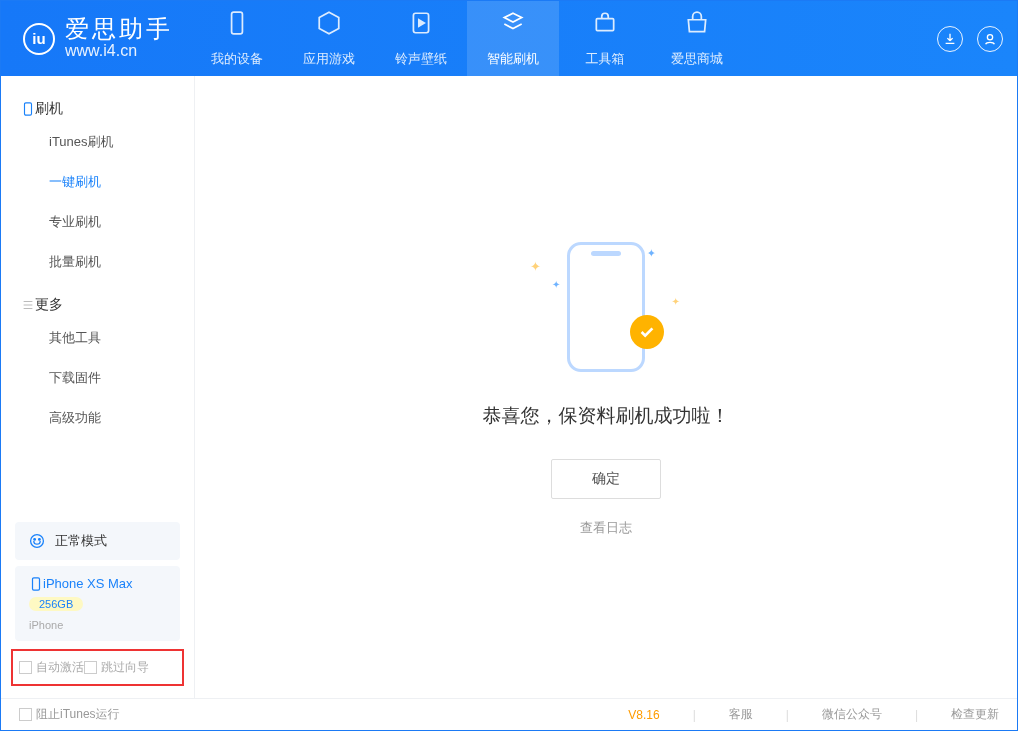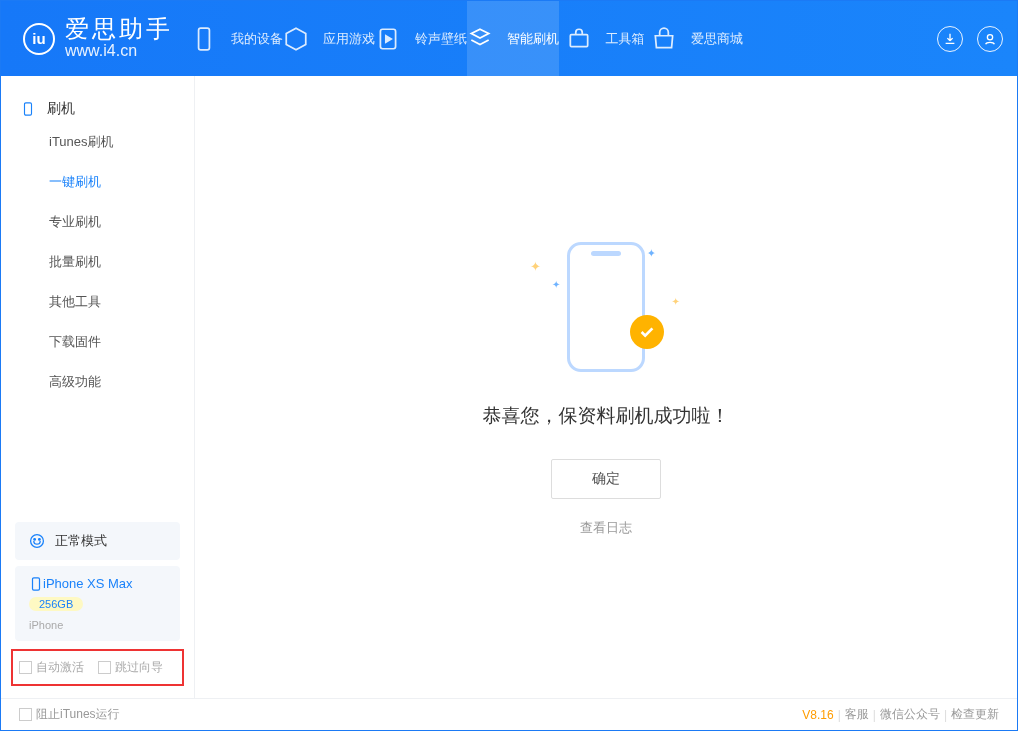--- a/index.html
+++ b/index.html
@@ -6,66 +6,66 @@
 body { background: #fff; }
 .window { width: 1018px; height: 731px; border: 1px solid #1b7af5; display: flex; flex-direction: column; position: relative; }
 
 
 .header { height: 75px; background: linear-gradient(90deg, #1678f8, #1a85fb); display: flex; align-items: center; color: #fff; position: relative; }
 .logo-wrap { display: flex; align-items: center; padding: 0 18px 0 22px; gap: 10px; min-width: 180px; }
 .logo-circle { width: 32px; height: 32px; border: 2.5px solid #fff; border-radius: 50%; display: flex; align-items: center; justify-content: center; font-weight: bold; font-size: 15px; }
 .logo-text .t1 { font-size: 24px; font-weight: 500; letter-spacing: 3px; line-height: 1; }
 .logo-text .t2 { font-size: 16px; opacity: .9; line-height: 1.2; }
 .tabs { display: flex; height: 100%; }
-.tab { width: 92px; height: 100%; display: flex; flex-direction: row; align-items: center; justify-content: center; cursor: pointer; gap: 14px; font-size: 13px; opacity: .85; }
+.tab { width: 92px; height: 100%; display: flex; flex-direction: column; align-items: center; justify-content: center; cursor: pointer; gap: 14px; font-size: 13px; opacity: .85; }
 .tab.active { background: rgba(255,255,255,.14); opacity: 1; }
 .tab svg { width: 26px; height: 26px; }
 .header-right { margin-left: auto; display: flex; align-items: center; gap: 14px; padding-right: 14px; }
 .hr-icon { width: 26px; height: 26px; border: 1.5px solid rgba(255,255,255,.9); border-radius: 50%; display: flex; align-items: center; justify-content: center; cursor: pointer; }
 .hr-icon svg { width: 14px; height: 14px; stroke: #fff; fill: none; }
 .win-controls { position: absolute; top: 6px; right: 14px; display: flex; gap: 12px; font-size: 13px; color: rgba(255,255,255,.9); align-items: center; }
 .win-controls span { cursor: pointer; display: inline-flex; }
 
 
 .body { flex: 1; display: flex; overflow: hidden; }
 .sidebar { width: 194px; border-right: 1px solid #eef0f3; display: flex; flex-direction: column; }
 .side-scroll { flex: 1; overflow-y: auto; padding-top: 10px; }
-.side-group { padding: 14px 20px 4px 20px; font-size: 14px; color: #333; display: flex; align-items: center; gap: 12px; }
+.side-group { padding: 14px 20px 4px 20px; font-size: 14px; color: #333; display: flex; align-items: center; gap: 0; }
 .side-group svg { width: 14px; height: 14px; }
 .side-item { padding: 11px 20px 11px 48px; font-size: 13px; color: #555; cursor: pointer; }
 .side-item.active { color: #1a82fa; }
 .side-bottom { border-top: 0; }
 .mode-card, .device-card { background: #f4f7fb; border-radius: 4px; margin: 6px 14px; padding: 10px 14px; font-size: 13px; color: #333; display: flex; flex-direction: column; gap: 4px; }
 .mode-card { flex-direction: row; align-items: center; gap: 10px; }
 .mode-card svg { width: 16px; height: 16px; }
 .device-card .dname { color: #1a82fa; font-weight: 500; display: flex; align-items: center; }
 .device-card .cap { display: inline-block; background: #fef9c3; color: #1a82fa; border-radius: 10px; padding: 1px 10px; font-size: 11px; margin-top: 2px; width: fit-content; }
 .device-card .dtype { color: #aaa; font-size: 11px; margin-top: 4px; }
 
-.opts-box { border: 2px solid #e33; margin: 8px 10px 12px 10px; padding: 8px 6px; display: flex; gap: 14px; font-size: 12px; color: #aaa; align-items: center; }
+.opts-box { border: 2px solid #e33; margin: 8px 10px 12px 10px; padding: 8px 6px; display: flex; font-size: 12px; color: #aaa; align-items: center; }
 .chk { width: 13px; height: 13px; border: 1px solid #ccc; display: inline-block; margin-right: 4px; vertical-align: middle; }
 
 
 .main { flex: 1; display: flex; flex-direction: column; align-items: center; justify-content: center; position: relative; }
 .illus { width: 160px; height: 140px; position: relative; margin-bottom: 26px; display: flex; align-items: center; justify-content: center; }
 .phone { width: 78px; height: 130px; border: 3px solid #bcd8ff; border-radius: 14px; background: #fff; position: relative; }
 .phone::before { content: ""; position: absolute; top: 6px; left: 50%; transform: translateX(-50%); width: 30px; height: 5px; background: #bcd8ff; border-radius: 3px; }
 .check { position: absolute; right: 22px; bottom: 28px; width: 34px; height: 34px; background: #ffb300; border-radius: 50%; display: flex; align-items: center; justify-content: center; }
 .check svg { width: 18px; height: 18px; stroke: #fff; stroke-width: 3; fill: none; }
 .spark { position: absolute; color: #6fb3ff; font-size: 14px; }
 .spark.s1 { left: 26px; top: 42px; font-size: 10px; }
 .spark.s2 { right: 30px; top: 10px; font-size: 11px; }
 .spark.s3 { left: 4px; top: 22px; font-size: 13px; color:#ffd27a; }
 .spark.s4 { right: 6px; bottom: 70px; font-size: 10px; color:#ffd27a;}
 .msg { font-size: 19px; color: #333; margin-bottom: 30px; }
 .ok-btn { border: 1px solid #ddd; background: #fff; padding: 10px 40px; font-size: 14px; color: #555; cursor: pointer; border-radius: 2px; margin-bottom: 20px; }
 .log-link { font-size: 13px; color: #999; text-decoration: none; cursor: pointer; }
 
 
-.footer { height: 32px; border-top: 1px solid #eef0f3; display: flex; align-items: center; padding: 0 18px; font-size: 12px; color: #999; gap: 4px; }
+.footer { height: 32px; border-top: 1px solid #eef0f3; display: flex; align-items: center; padding: 0 18px; font-size: 12px; color: #999; gap: 33px; }
 .footer .version { margin-left: auto; color: #ff9c00; }
 .footer .flink { color: #999; cursor: pointer; }
 .footer .sep { color: #ddd; }
 </style>
 </head>
 <body>
 
 <div class="window">
 
   <div class="win-controls">
@@ -165,20 +165,26 @@
           <svg viewBox="0 0 16 16" fill="none" stroke="#1a82fa" stroke-width="1.3">
               <rect x="4" y="1" width="8" height="14" rx="1.5"></rect>
             </svg>
           <span>刷机</span>
         </div>
         <div class="side-item">iTunes刷机</div>
         <div class="side-item active">一键刷机</div>
         <div class="side-item">专业刷机</div>
         <div class="side-item">批量刷机</div>
 
+        <div class="side-group">
+          <svg viewBox="0 0 16 16" stroke="#bbb" stroke-width="1.3">
+              <path d="M3 4h10M3 8h10M3 12h10"></path>
+            </svg>
+          <span>更多</span>
+        </div>
         <div class="side-item">其他工具</div>
         <div class="side-item">下载固件</div>
         <div class="side-item">高级功能</div>
       </div>
 
       <div class="side-bottom">
         <div class="mode-card">
           <svg viewBox="0 0 20 20" fill="none" stroke="#1a82fa" stroke-width="1.6">
               <circle cx="10" cy="10" r="8"></circle>
               <path d="M6 10a4 4 0 008 0"></path>

